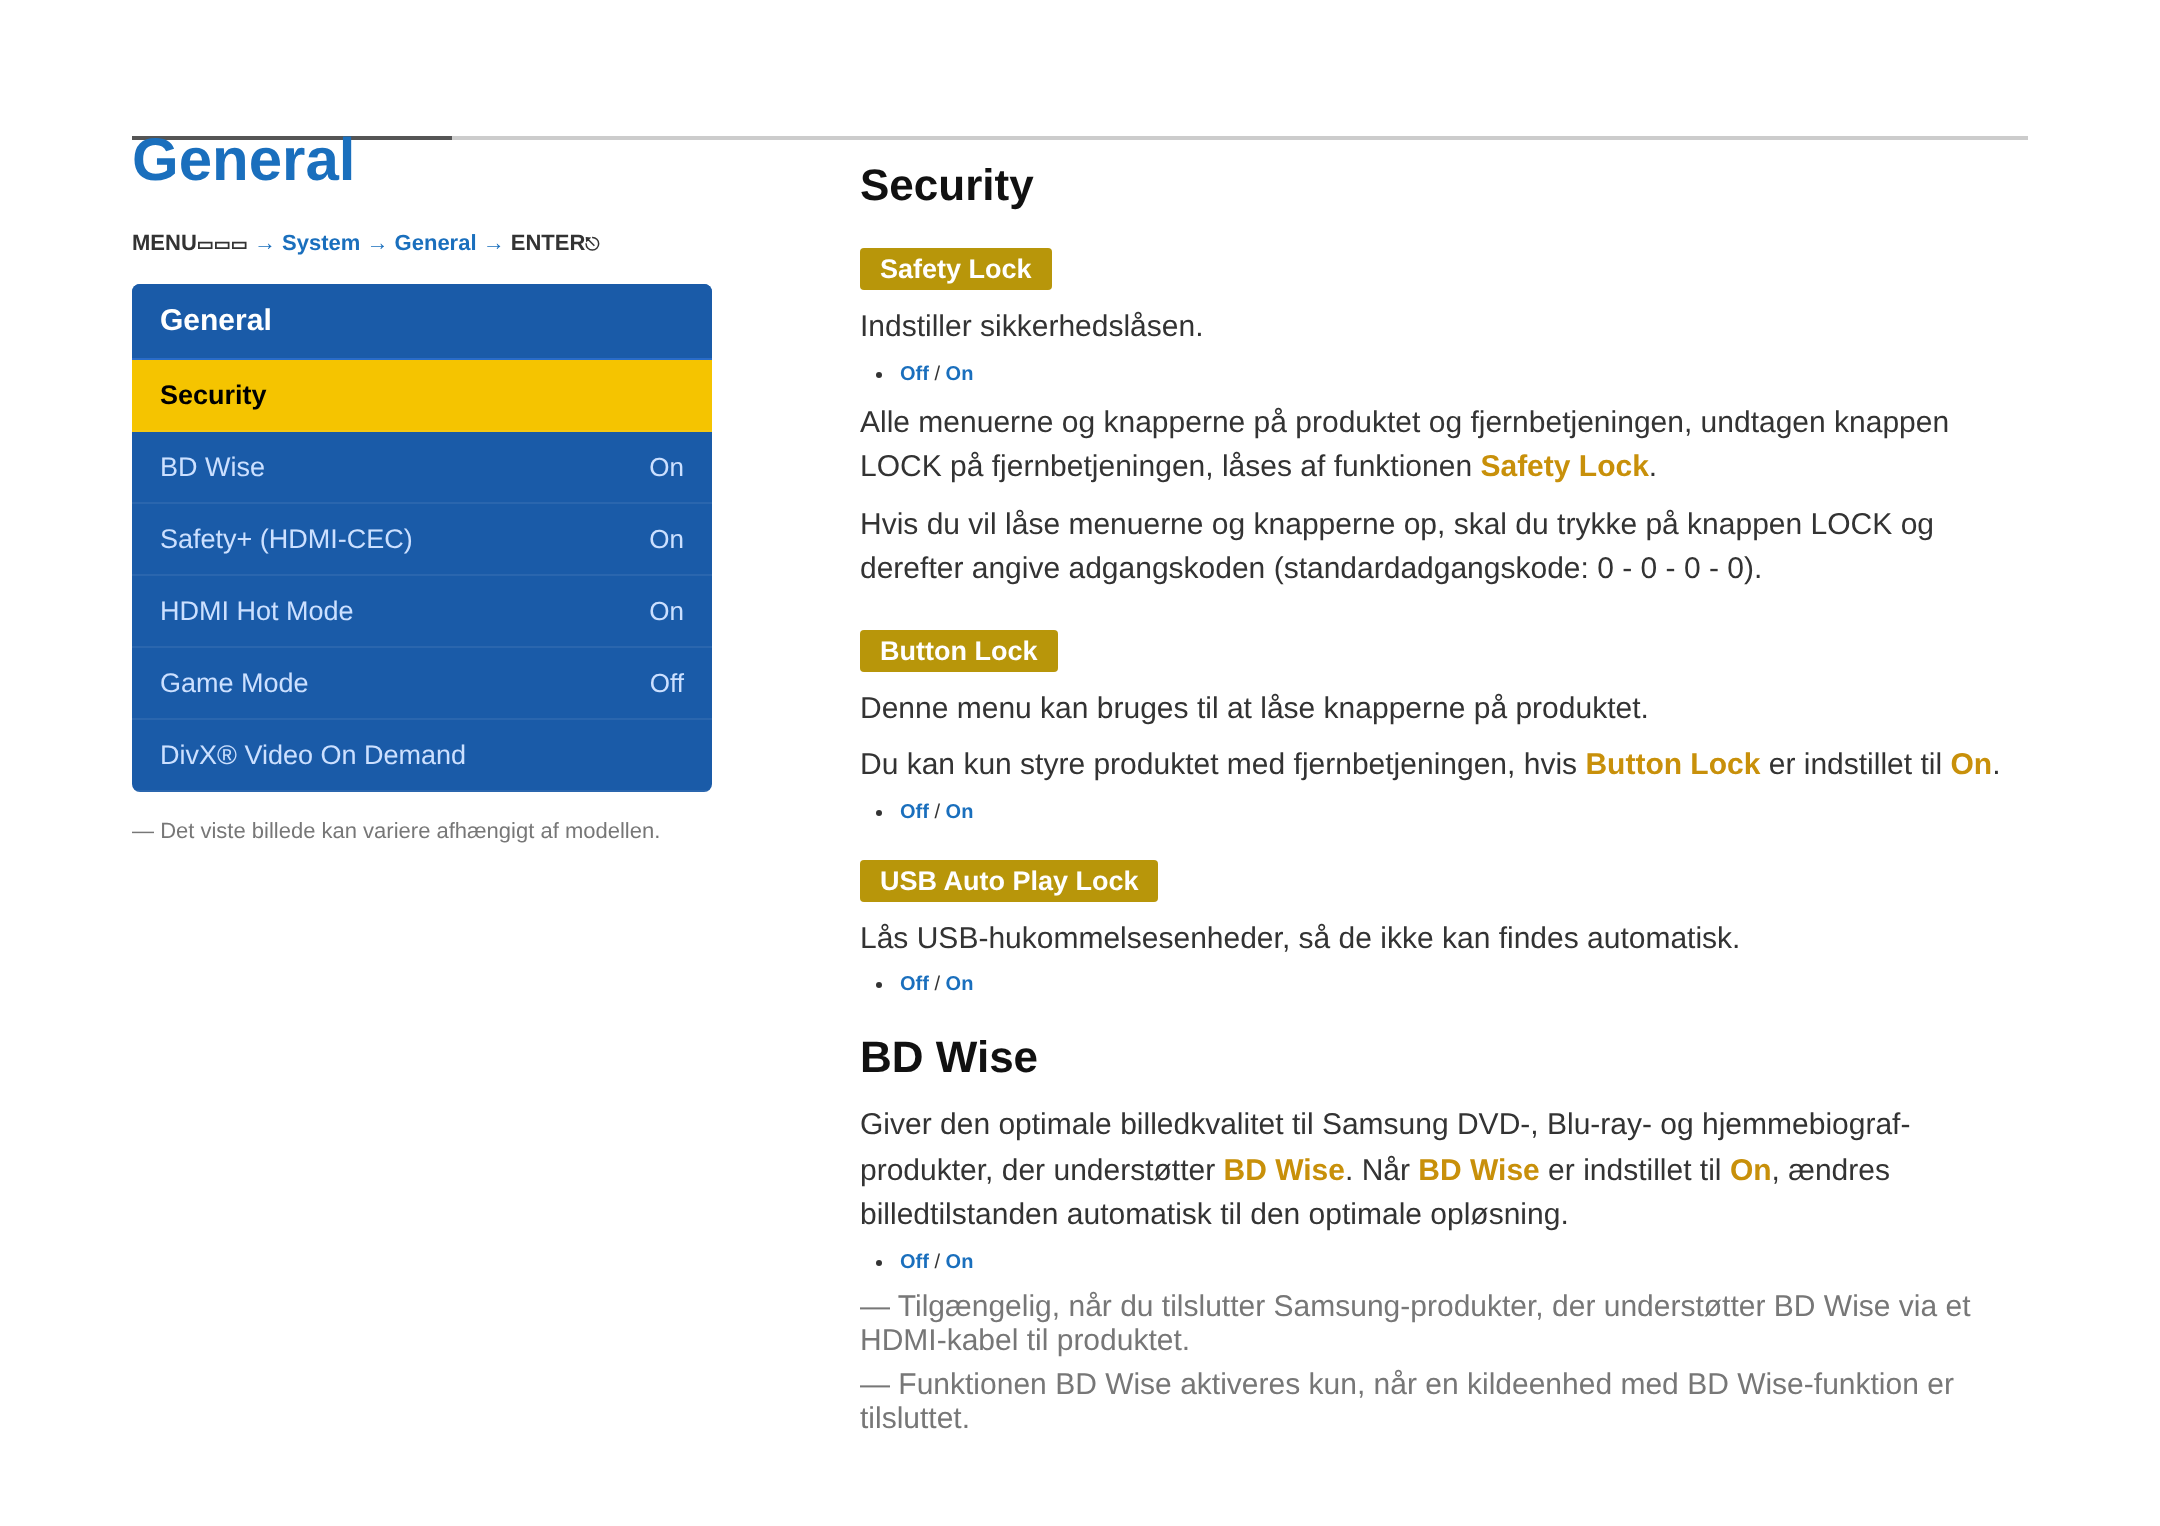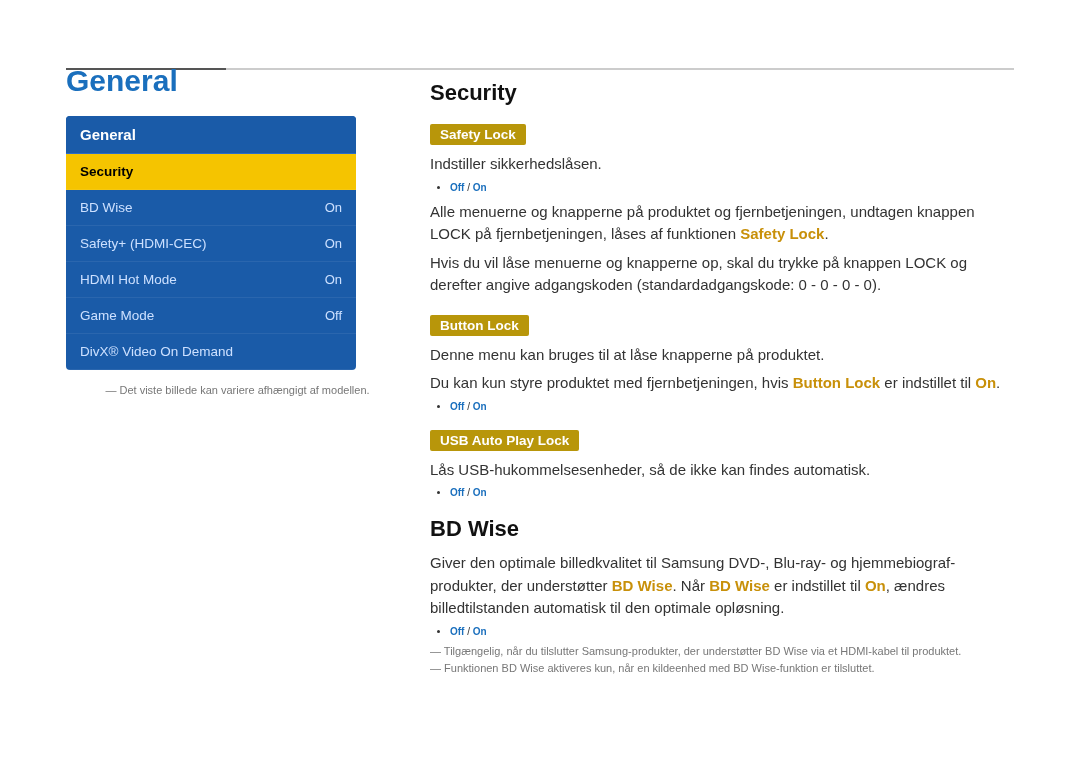--- a/index.html
+++ b/index.html
@@ -89,21 +89,20 @@
     }
     .menu-item .val {
       color: #cce0ff;
       font-size: 13px;
     }
 
     .note-text {
       font-size: 11px;
       color: #777;
       margin-top: 14px;
-      text-align: center;
     }
     .note-text::before {
       content: '— ';
     }
 
     
     .right-col {
       position: absolute;
       top: 80px;
       left: 430px;
@@ -146,21 +145,21 @@
       margin-bottom: 18px;
     }
 
     .bd-wise-title {
       font-size: 22px;
       font-weight: bold;
       color: #111;
       margin-bottom: 10px;
     }
     .note-footnote {
-      font-size: 11px;
+      font-size: 15px;
       color: #777;
       margin-top: 5px;
     }
     .note-footnote::before {
       content: '— ';
     }
 
     ul.bullet-list {
       margin-left: 20px;
       margin-bottom: 8px;
@@ -175,20 +174,29 @@
     ul.bullet-list li .on { color: #1a6fbd; font-weight: bold; }
   </style>
 </head>
 <body>
 
 <div class="top-rule"></div>
 <div class="top-rule-accent"></div>
 
 <div class="left-col">
   <div class="page-title">General</div>
+  <div class="menu-breadcrumb">
+    <span>MENU<span style="font-size:9px;">▭▭▭</span></span>
+    <span class="arrow"> → </span>
+    <span class="link">System</span>
+    <span class="arrow"> → </span>
+    <span class="link">General</span>
+    <span class="arrow"> → </span>
+    <span>ENTER<span style="font-size:9px;">⎋</span></span>
+  </div>
 
   <div class="menu-panel">
     <div class="menu-header">General</div>
     <div class="menu-item active">
       <span>Security</span>
     </div>
     <div class="menu-item">
       <span>BD Wise</span>
       <span class="val">On</span>
     </div>

